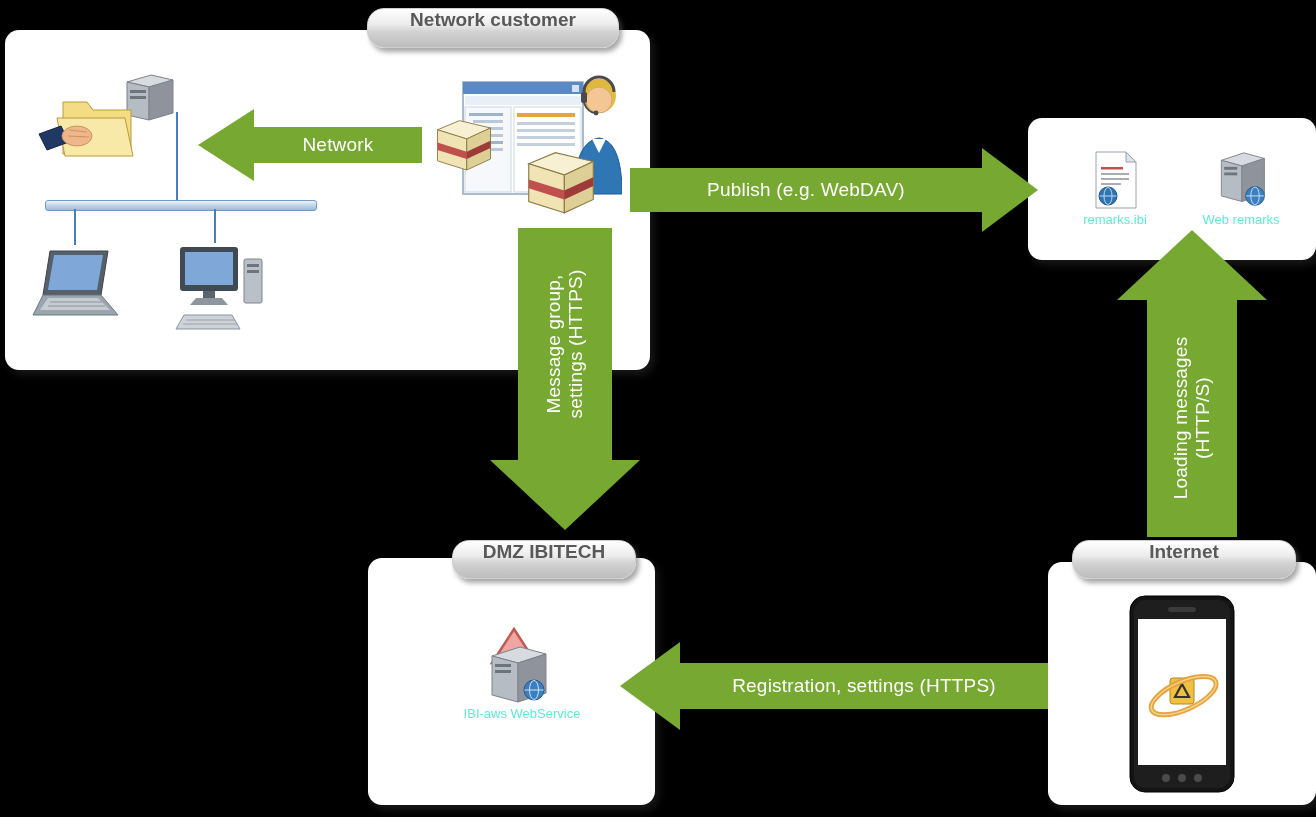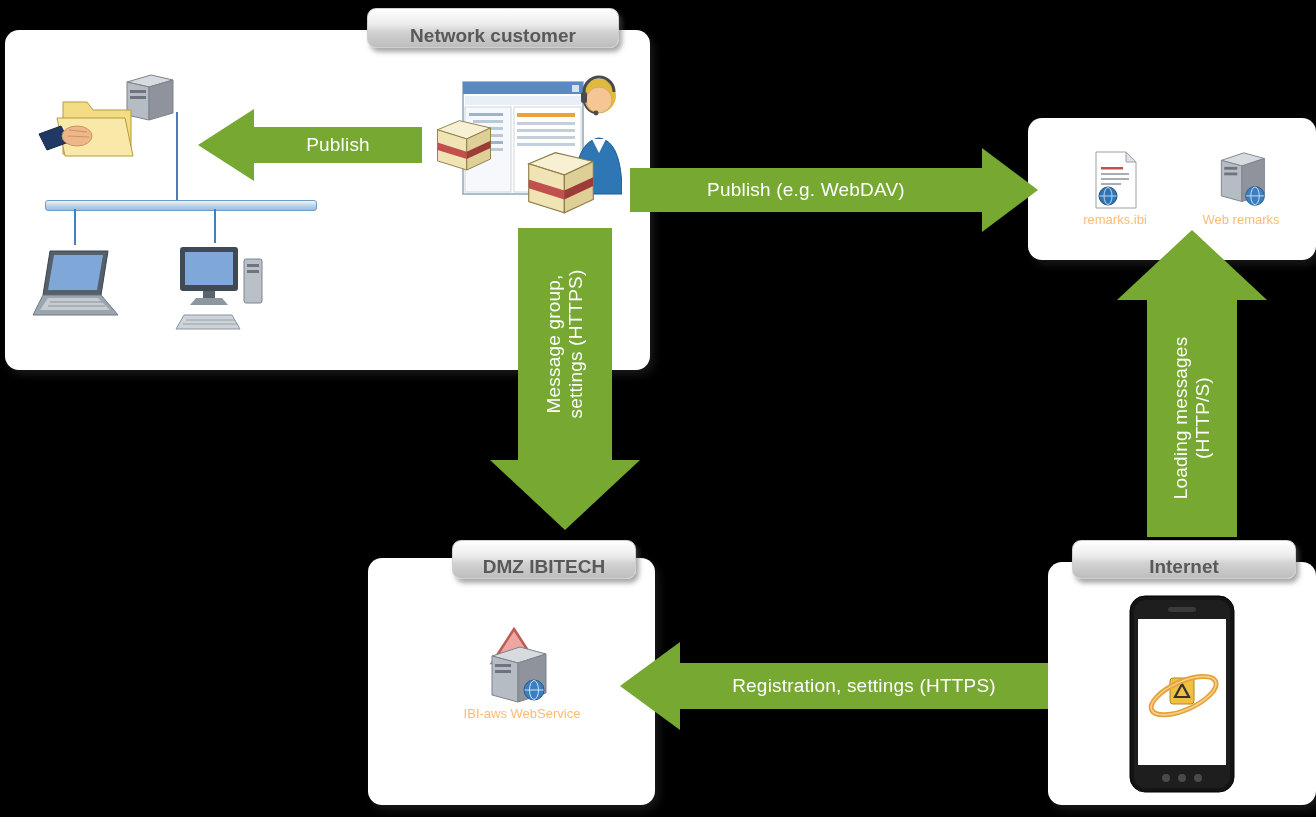--- a/index.html
+++ b/index.html
@@ -5,42 +5,42 @@
   html,body{margin:0;padding:0;background:#000;}
   #canvas{
     position:relative;width:1316px;height:817px;background:#000;overflow:hidden;
     font-family:"Liberation Sans",sans-serif;
   }
   .box{
     position:absolute;background:#fff;border-radius:14px;z-index:1;
     box-shadow:4px 5px 8px rgba(70,70,70,0.35);
   }
   .banner{
-    position:absolute;z-index:4;display:flex;align-items:flex-end;justify-content:center;
+    position:absolute;z-index:4;display:flex;align-items:flex-start;justify-content:center;
     background:linear-gradient(180deg,#ffffff 0%,#ececec 40%,#d2d2d2 60%,#bdbdbd 100%);
-    border-radius:9px;color:#595959;font-weight:bold;font-size:19px;
+    border-radius:17px;color:#595959;font-weight:bold;font-size:19px;
     box-shadow:3px 4px 5px rgba(95,95,95,0.55);
     border:1px solid #cfcfcf;
   }
   .arrow{position:absolute;z-index:3;}
   .arrow .body{position:absolute;background:#76a832;}
   .arrow .label{
     position:absolute;color:#ffffff;font-size:19px;letter-spacing:.2px;
     display:flex;align-items:center;justify-content:center;text-align:center;
     white-space:pre-line;line-height:1.18;
   }
   .tri{position:absolute;width:0;height:0;}
   .icon{position:absolute;z-index:2;}
   .conn{position:absolute;background:#4a7ebb;z-index:2;}
   .bus{
     position:absolute;z-index:2;height:9px;border-radius:3px;
     background:linear-gradient(#eef5fb,#b9d2e8 55%,#9dbbd8);border:1px solid #6f9cc4;
   }
   .caption{
-    position:absolute;z-index:3;color:#fdba74;font-size:13px;text-align:center;
+    position:absolute;z-index:3;color:#5eead4;font-size:13px;text-align:center;
   }
 </style>
 </head>
 <body>
 
 <div id="canvas">
 
   <div class="box" style="left:5px;top:30px;width:645px;height:340px;"></div>
   <div class="box" style="left:1028px;top:118px;width:288px;height:142px;"></div>
   <div class="box" style="left:368px;top:558px;width:287px;height:247px;"></div>
@@ -193,21 +193,21 @@
       </g>
     </g>
     <circle cx="38" cy="184" r="4" fill="#4a4a4a"></circle>
     <circle cx="54" cy="184" r="4" fill="#4a4a4a"></circle>
     <circle cx="70" cy="184" r="4" fill="#4a4a4a"></circle>
   </svg>
 
   <div class="arrow" style="left:198px;top:109px;width:224px;height:72px;">
     <div class="tri" style="left:0;top:0;border-top:36px solid transparent;border-bottom:36px solid transparent;border-right:56px solid #76a832;"></div>
     <div class="body" style="left:56px;top:18px;width:168px;height:36px;"></div>
-    <div class="label" style="left:56px;top:18px;width:168px;height:36px;">Publish</div>
+    <div class="label" style="left:56px;top:18px;width:168px;height:36px;">Network</div>
   </div>
 
   <div class="arrow" style="left:630px;top:148px;width:408px;height:84px;padding-left:38px;">
     <div class="body" style="left:0;top:20px;width:352px;height:44px;"></div>
     <div class="tri" style="left:352px;top:0;border-top:42px solid transparent;border-bottom:42px solid transparent;border-left:56px solid #76a832;"></div>
     <div class="label" style="left:0;top:20px;width:352px;height:44px;">Publish (e.g. WebDAV)</div>
   </div>
 
   <div class="arrow" style="left:490px;top:228px;width:150px;height:302px;">
     <div class="body" style="left:28px;top:0;width:94px;height:232px;"></div>

